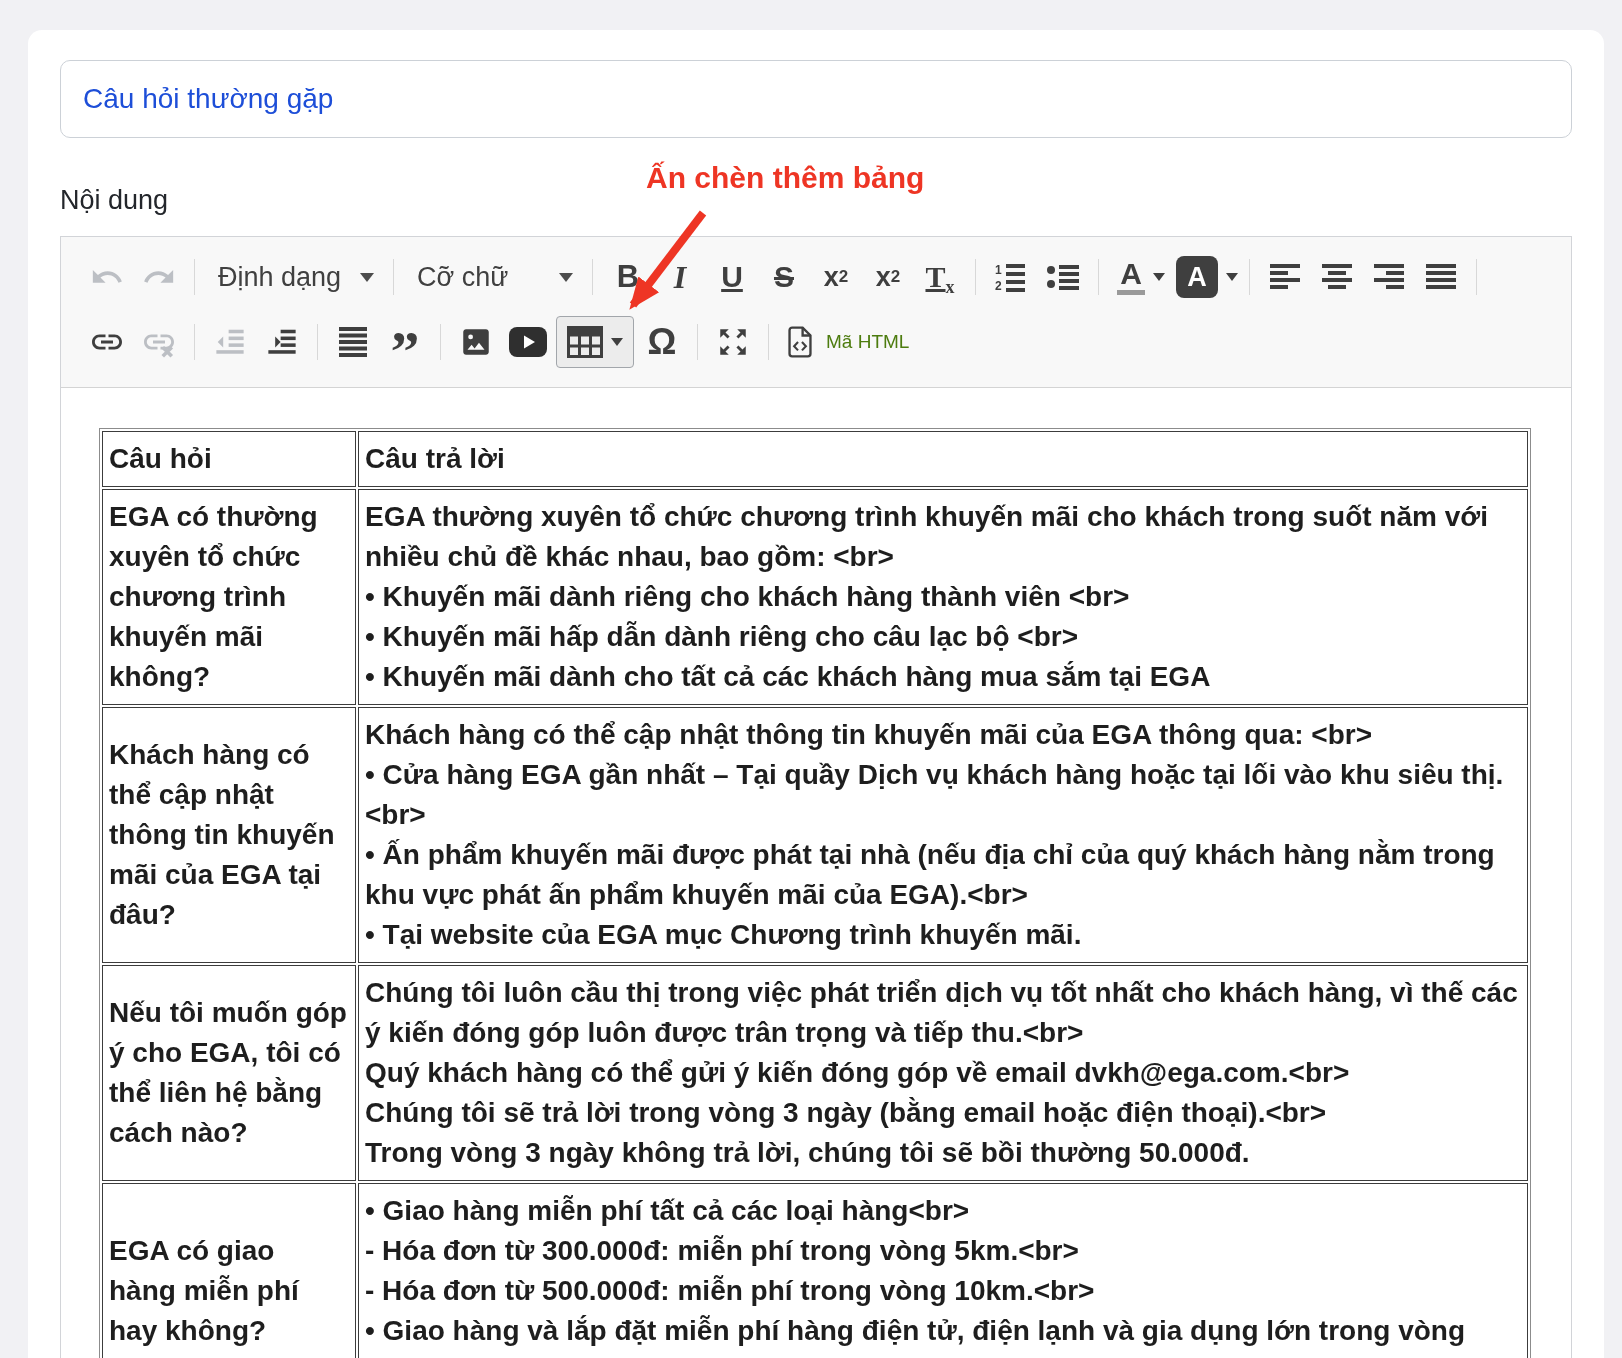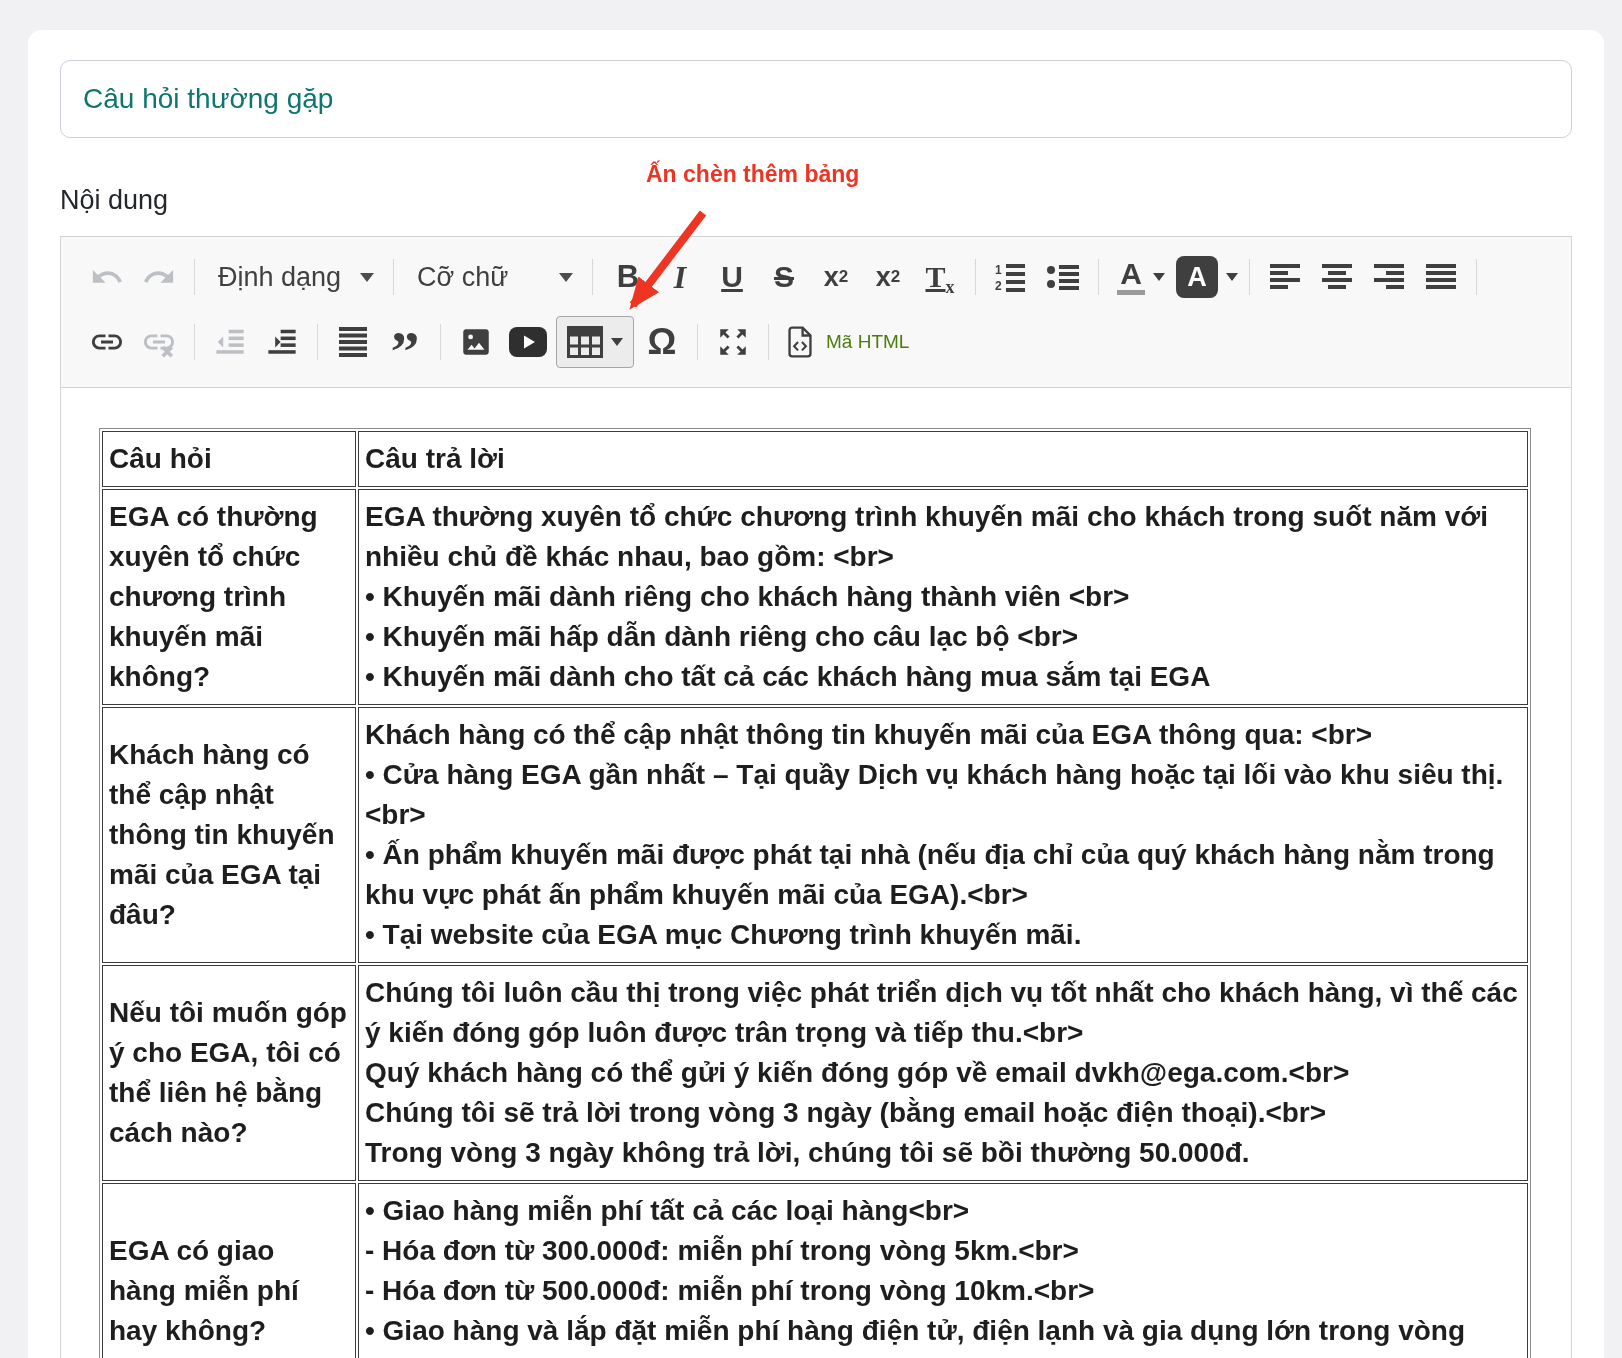--- a/index.html
+++ b/index.html
@@ -19,21 +19,21 @@
     padding:30px 32px;
   }
   .field-label {
     font-size:27px; line-height:32px; color:#23262b;
     margin:0 0 16px 0;
   }
   .title-input {
     width:1512px; height:78px;
     border:1px solid #ccd1d7; border-radius:10px;
     background:#fff;
-    font-family:inherit; font-size:28px; color:#0f766e;
+    font-family:inherit; font-size:28px; color:#1d4ed8;
     padding:0 22px;
     outline:none;
   }
   .content-label { margin-top:46px; }
 
   
   .editor { position:relative; margin-top:20px; width:1512px; border:1px solid #d2d4d8; background:#fff; }
   .toolbar {
     background:#f8f8f8; border-bottom:1px solid #d4d4d4;
     padding:8px 20px 12px 20px;
@@ -81,21 +81,21 @@
     height:52px; padding:0 10px;
     border:1px solid #a2a6ab; border-radius:4px; background:#ececec;
     margin:0 2px; flex:0 0 auto;
   }
   .src-btn { display:flex; align-items:center; gap:10px; min-width:auto; padding:0 6px; }
   .src-lbl { font-size:19px; color:#4d7c0f; }
 
   
   .annotation {
     position:absolute; left:585px; top:-76px;
-    font-size:23px; font-weight:700; white-space:nowrap;
+    font-size:30px; font-weight:700; white-space:nowrap;
   }
   .annotation-arrow { position:absolute; left:548px; top:-34px; }
 
   
   .editor-content { background:#fff; padding:40px 40px 0 38px; min-height:960px; }
   table.faq {
     width:100%;
     border-collapse:separate; border-spacing:2px;
     border:1px solid #8c8c8c;
     background:#fff;

